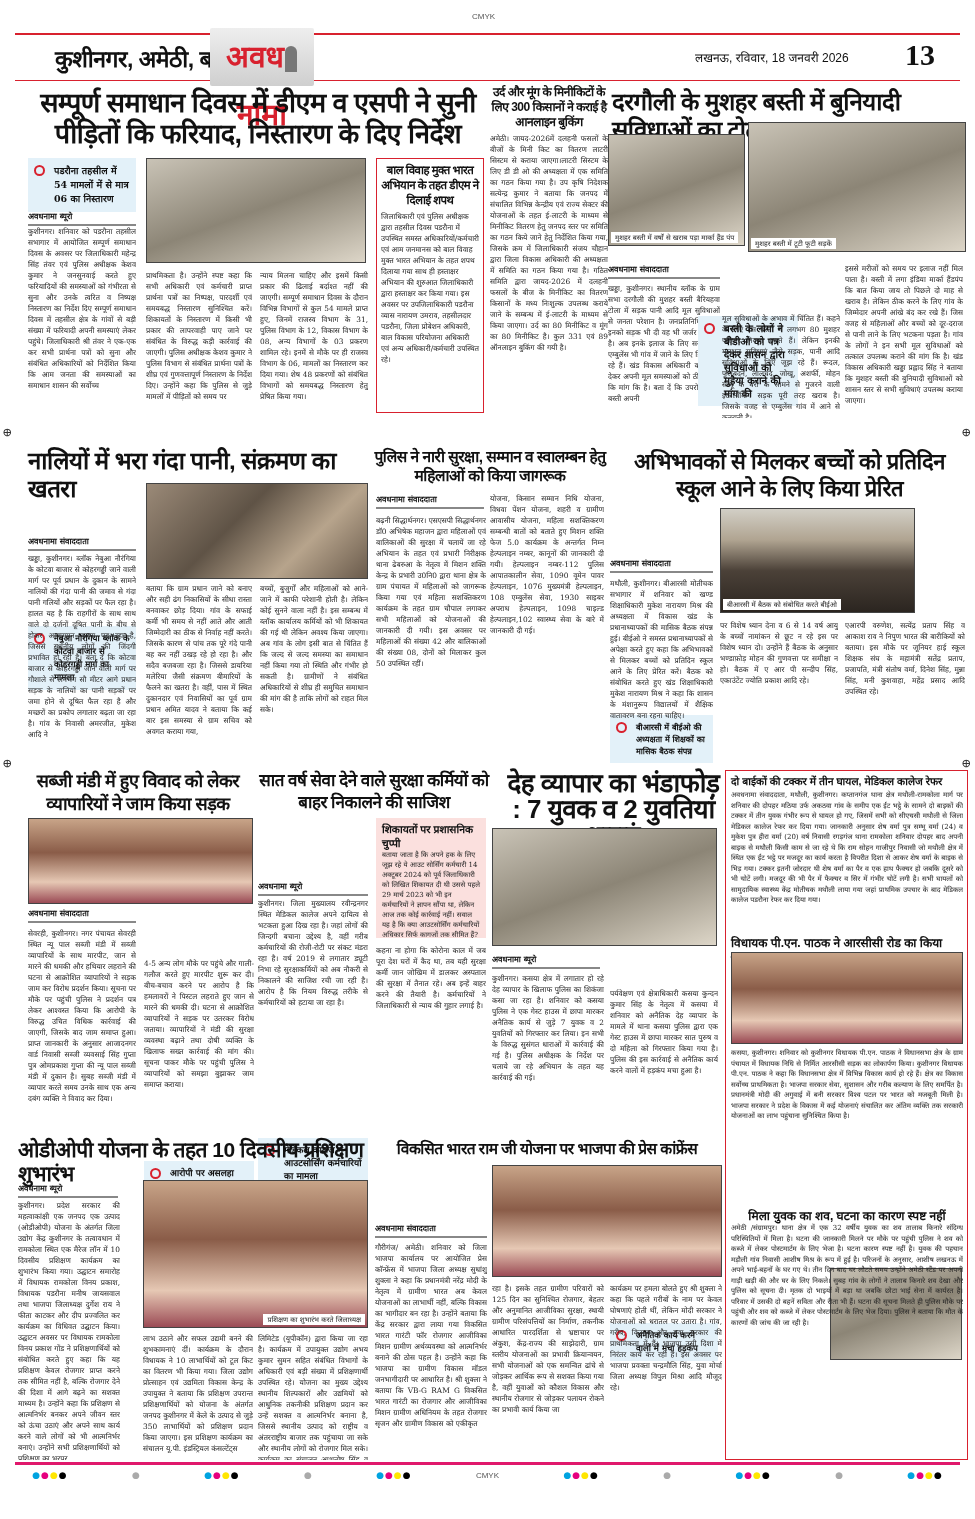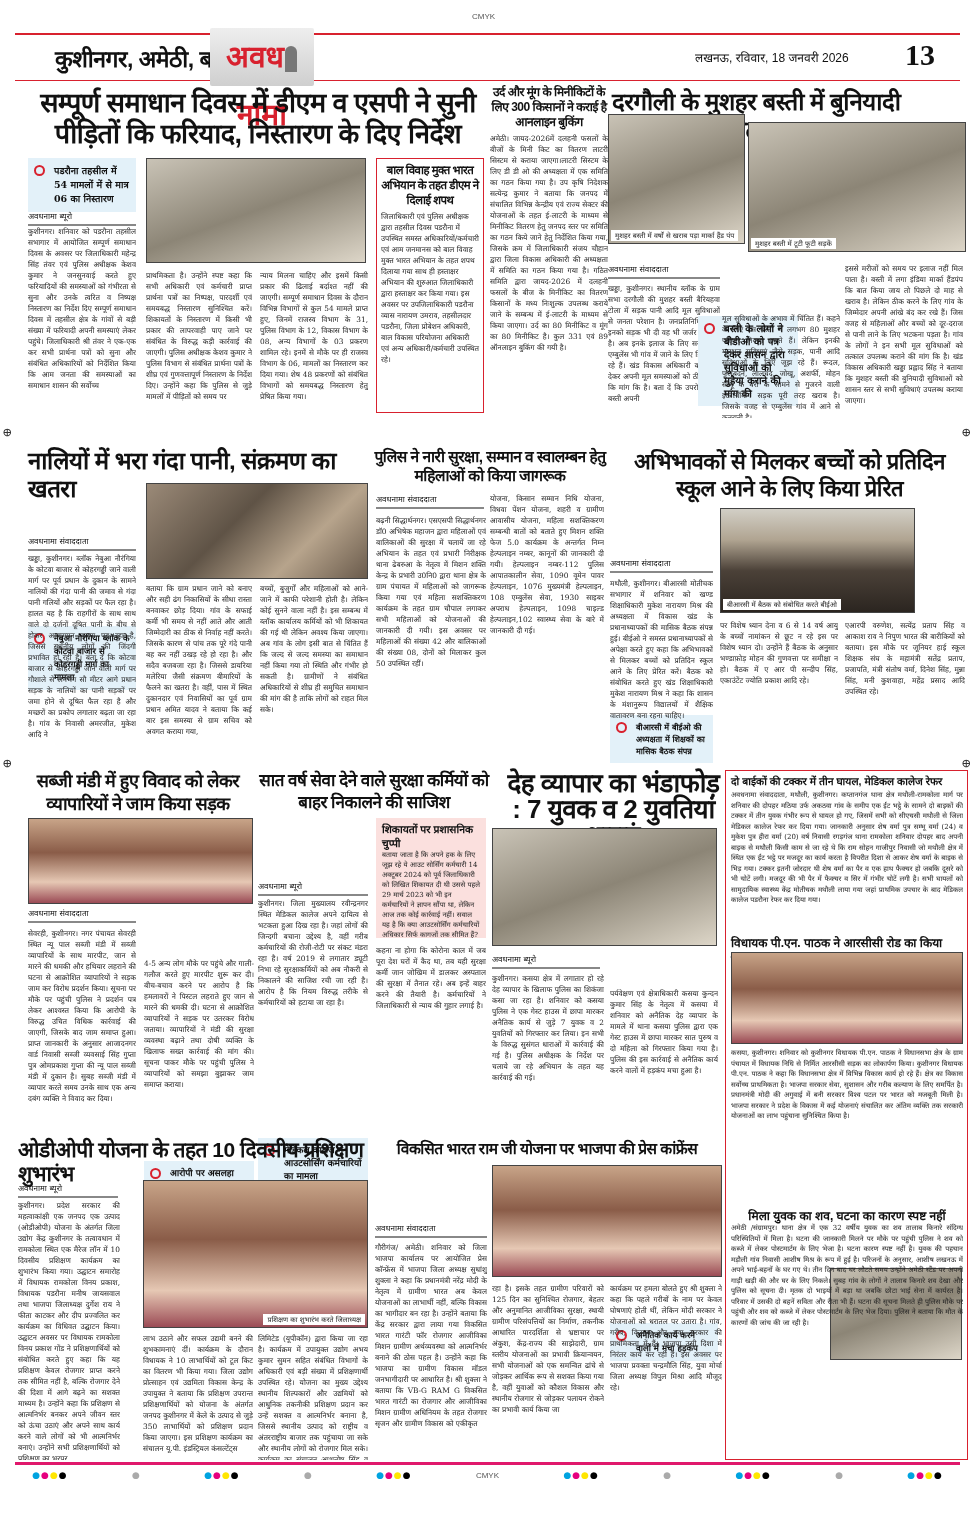--- a/index.html
+++ b/index.html
@@ -2,21 +2,21 @@
 <html><head>
 <meta charset="utf-8">
 <style>
   *{box-sizing:border-box;margin:0;padding:0}
   body{width:975px;height:1519px;background:#fff;font-family:"DejaVu Serif",serif;color:#111;position:relative;overflow:hidden}
   .abs{position:absolute}
   .cmyk{font-family:Liberation Sans, sans-serif;font-size:8px;color:#555;letter-spacing:0}
   .masthead-line{height:2px;background:#d8212e}
   .hl{font-family:"Liberation Sans",sans-serif;font-weight:bold;color:#111;line-height:1.15;text-align:center;letter-spacing:-0.5px}
   .body{font-size:7.4px;line-height:11px;text-align:justify;color:#222}
-  .byline{font-size:8px;font-weight:normal;border-bottom:2px solid #888;padding-bottom:3px;margin-bottom:10px}
+  .byline{font-size:8px;font-weight:bold;border-bottom:2px solid #888;padding-bottom:3px;margin-bottom:10px}
   .hi{background:#e3f1f9;padding:6px 6px 6px 26px;font-size:9.5px;font-weight:bold;line-height:14px;position:relative}
   .hi .dot{position:absolute;left:6px;top:7px;width:11px;height:11px;border:2px solid #d8212e;border-radius:50%}
   .photo{background:linear-gradient(135deg,#9b8a78,#5f5346 40%,#b7a48c 70%,#6a5b4c);border:1px solid #444}
   .photo.light{background:linear-gradient(160deg,#c9c3b6,#8c8576 50%,#ddd6c8)}
   .photo.crowd{background:linear-gradient(180deg,#d2cfc6 0%,#b0a491 30%,#4b4138 60%,#2b2520 100%)}
   .photo.red{background:linear-gradient(180deg,#c8a488,#8a5c48 40%,#e6c8b4 75%,#9b4b55)}
   .caption{position:absolute;left:2px;bottom:2px;background:#fff;font-size:7px;padding:1px 4px;color:#222}
   .box-red{border:1.5px solid #d8212e}
   .pinkbox{background:#fbe0de;padding:4px 6px}
   .reg{position:absolute;font-size:12px;color:#333}
@@ -52,21 +52,21 @@
 
 <div class="abs box-red" style="left:376px;top:158px;width:108px;height:255px;padding:4px;overflow:hidden">
   <div class="hl" style="font-size:11.5px;line-height:15px">बाल विवाह मुक्त भारत अभियान के तहत डीएम ने दिलाई शपथ</div>
   <div class="body" style="margin-top:3px;text-align:left">जिलाधिकारी एवं पुलिस अधीक्षक द्वारा तहसील दिवस पडरौना में उपस्थित समस्त अधिकारियों/कर्मचारी एवं आम जनमानस को बाल विवाह मुक्त भारत अभियान के तहत शपथ दिलाया गया साथ ही हस्ताक्षर अभियान की शुरुआत जिलाधिकारी द्वारा हस्ताक्षर कर किया गया। इस अवसर पर उपजिलाधिकारी पडरौना व्यास नारायण उमराव, तहसीलदार पडरौना, जिला प्रोबेशन अधिकारी, बाल विकास परियोजना अधिकारी एवं अन्य अधिकारी/कर्मचारी उपस्थित रहे।</div>
 </div>
 
 <div class="abs hl" style="left:490px;top:85px;width:118px;font-size:12px;line-height:15px">उर्द और मूंग के मिनीकिटों के लिए 300 किसानों ने कराई है आनलाइन बुकिंग</div>
 <div class="abs body" style="left:490px;top:133px;width:118px;height:282px;overflow:hidden">अमेठी। जायद-2026में दलहनी फसलों के बीजों के मिनी किट का वितरण लाटरी सिस्टम से कराया जाएगा।लाटरी सिस्टम के लिए डी डी ओ की अध्यक्षता में एक समिति का गठन किया गया है। उप कृषि निदेशक सत्येन्द्र कुमार ने बताया कि जनपद में संचालित विभिन्न केन्द्रीय एवं राज्य सेक्टर की योजनाओं के तहत ई-लाटरी के माध्यम से मिनीकिट वितरण हेतु जनपद स्तर पर समिति का गठन किये जाने हेतु निर्देशित किया गया, जिसके क्रम में जिलाधिकारी संजय चौहान द्वारा जिला विकास अधिकारी की अध्यक्षता में समिति का गठन किया गया है। गठित समिति द्वारा जायद-2026 में दलहनी फसलों के बीज के मिनीकिट का वितरण किसानों के मध्य निःशुल्क उपलब्ध कराये जाने के सम्बन्ध में ई-लाटरी के माध्यम से किया जाएगा। उर्द का 80 मिनीकिट व मूंग का 80 मिनीकिट है। कुल 331 एवं 89 ऑनलाइन बुकिंग की गयी है।</div>
 
 <div class="abs hl" style="left:612px;top:88px;width:355px;font-size:24px;text-align:left">दरगौली के मुशहर बस्ती में बुनियादी सुविधाओं का टोटा</div>
-<div class="abs photo light" style="left:608px;top:114px;width:137px;height:130px">
+<div class="abs photo light" style="left:608px;top:134px;width:137px;height:112px">
     <span class="caption">मुशहर बस्ती में वर्षों से खराब पड़ा मार्का हैंड पंप</span>
   </div>
 <div class="abs photo light" style="left:748px;top:122px;width:218px;height:130px">
     <span class="caption">मुशहर बस्ती में टूटी फूटी सड़कें</span>
   </div>
 <div class="abs byline" style="left:608px;top:263px;width:112px">अवधनामा संवाददाता</div>
 <div class="abs body" style="left:608px;top:283px;width:112px;height:135px;overflow:hidden">खड्डा, कुशीनगर। स्थानीय ब्लॉक के ग्राम सभा दरगौली की मुशहर बस्ती बैरियहवा टोला में सड़क पानी आदि मूल सुविधाओं से जनता परेशान है। जनप्रतिनिधि ने जो इनको सड़क भी दी वह भी जर्जर हो चुका है। अब इनके इलाज के लिए सरकार के एम्बुलेंस भी गांव में जाने के लिए हिचकिचा रहे हैं। खंड विकास अधिकारी को पत्रक देकर अपनी मूल समस्याओं को ठीक करने कि मांग कि है। बता दें कि उपरोक्त गांव बस्ती अपनी</div>
 <div class="abs hi" style="left:698px;top:262px;width:100px;font-size:10px;line-height:13px"><span class="dot"></span><span>बस्ती के लोगों ने बीडीओ को पत्र देकर शासन द्वारा सुविधाओं को मुहैया कराने की मांग की</span></div>
 <div class="abs body" style="left:722px;top:313px;width:118px;height:105px;overflow:hidden">मूल सुविधाओं के अभाव में चिंतित हैं। कहने के लिए इस बस्ती में लगभग 80 मुशहर परिवार निवास करते हैं। लेकिन इनकी मूलभूत सुविधाएं जैसे सड़क, पानी आदि सुविधाओं के लिए जूझ रहे हैं। रूदल, फूलबदन, लालचंद, जोखू, अशर्फी, मोहन साधू के घरों के सामने से गुजरने वाली इंटरलॉकिंग सड़क पूरी तरह खराब है। जिसके वजह से एम्बुलेंस गांव में आने से कतराती है।</div>
 <div class="abs body" style="left:845px;top:263px;width:118px;height:155px;overflow:hidden">इससे मरीजों को समय पर इलाज नहीं मिल पाता है। बस्ती में लगा इंडिया मार्का हैंडपंप कि बात किया जाय तो पिछले दो माह से खराब है। लेकिन ठीक करने के लिए गांव के जिम्मेदार अपनी आंखे बंद कर रखे हैं। जिस वजह से महिलाओं और बच्चों को दूर-दराज से पानी लाने के लिए भटकना पड़ता है। गांव के लोगों ने इन सभी मूल सुविधाओं को तत्काल उपलब्ध कराने की मांग कि है। खंड विकास अधिकारी खड्डा प्रह्लाद सिंह ने बताया कि मुशहर बस्ती की बुनियादी सुविधाओं को शासन स्तर से सभी सुविधाएं उपलब्ध कराया जाएगा।</div>

